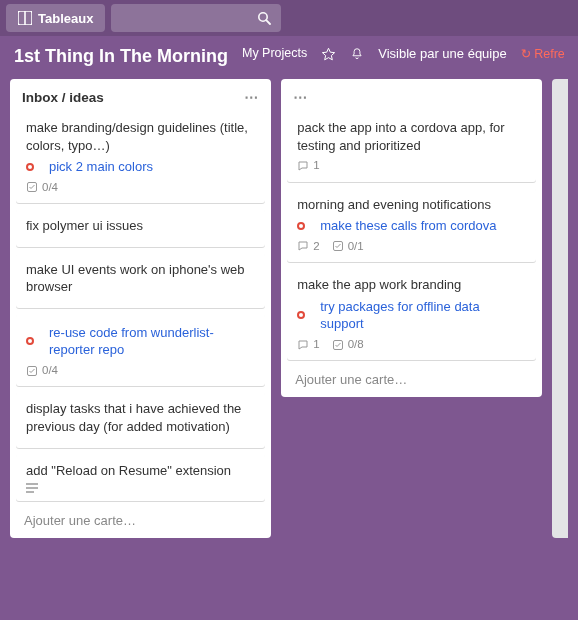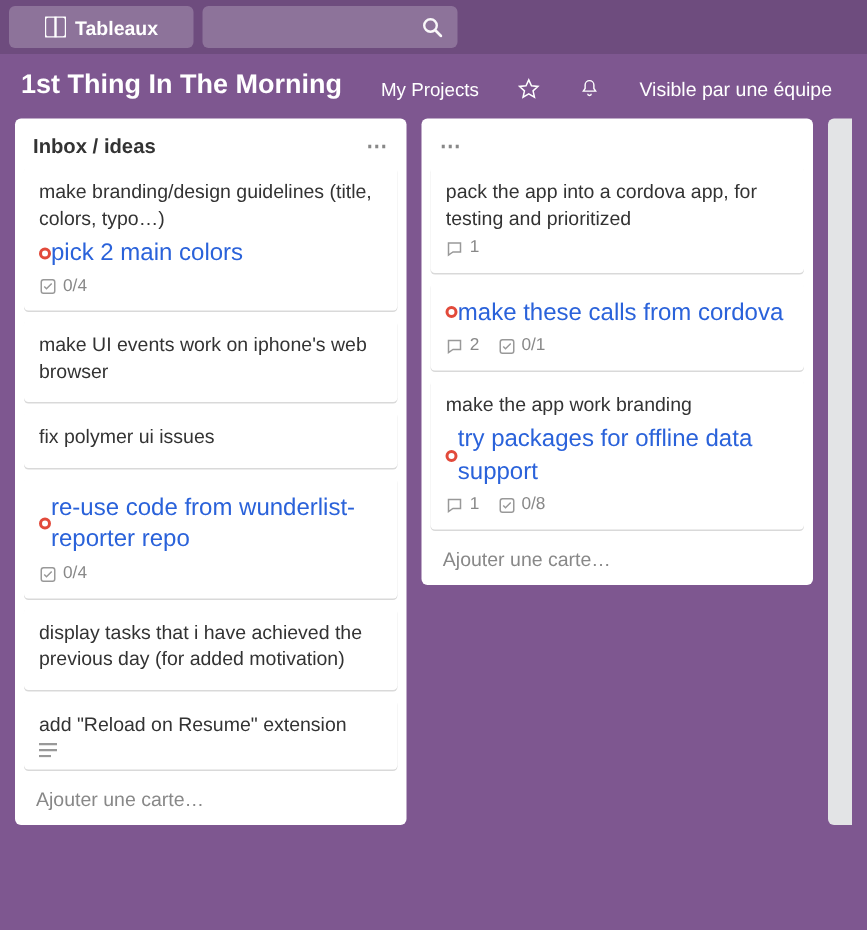--- a/index.html
+++ b/index.html
@@ -19,43 +19,43 @@
     gap: 6px;
     background: rgba(0,0,0,0.12);
   }
   .topbar-btn {
     display: flex;
     align-items: center;
     gap: 6px;
     background: rgba(255,255,255,0.22);
     border-radius: 4px;
     height: 28px;
-    padding: 0 24px;
+    padding: 0 12px;
     font-size: 13px;
     font-weight: 600;
     color: #fff;
     cursor: pointer;
   }
   .boards-icon svg { display:block; }
   .search-box {
     width: 170px;
     height: 28px;
     background: rgba(255,255,255,0.22);
     border-radius: 4px;
     display: flex;
     align-items: center;
     justify-content: flex-end;
     padding-right: 10px;
   }
   .search-box svg { display:block; opacity:0.95; }
 
   .board-header {
     display: flex;
-    align-items: flex-end;
-    gap: 26px;
+    align-items: flex-start;
+    gap: 14px;
     padding: 10px 28px 6px 14px;
     font-size: 13px;
     white-space: nowrap;
   }
   .board-title {
     font-size: 18px;
     font-weight: 800;
   }
   .hdr-link { font-size: 12.5px; cursor:pointer; text-decoration: underline; text-decoration-color: transparent; }
   .hdr-icon { display:inline-flex; align-items:center; justify-content:center; width:16px; height:16px; }
@@ -95,26 +95,26 @@
     box-shadow: 0 1px 0 rgba(0,0,0,0.15);
     padding: 8px 10px;
     margin-bottom: 6px;
     font-size: 13px;
     line-height: 1.35;
     color: #333;
     cursor: pointer;
   }
   .card-title { margin-bottom: 4px; }
   .subtask {
-    font-size: 16px;
+    font-size: 13px;
     color: #2a62da;
     margin: 2px 0 4px 0;
     display:flex;
     align-items:center;
-    gap:0;
+    gap:15px;
   }
   .subtask .bullet {
     width:8px; height:8px; border:2px solid #e24a3b; border-radius:50%;
     display:inline-block; flex:0 0 auto;
   }
   .badges {
     display:flex;
     gap: 12px;
     align-items:center;
     font-size: 11.5px;
@@ -204,25 +204,25 @@
           <svg width="12" height="12" viewBox="0 0 24 24">
               <rect x="3" y="3" width="18" height="18" rx="3" fill="none" stroke="#999" stroke-width="2"></rect>
               <path d="M7 12l3 3 7-7" fill="none" stroke="#999" stroke-width="2"></path>
             </svg>
           <span>0/4</span>
         </span>
       </div>
     </div>
 
     <div class="card">
+      <div class="card-title">fix polymer ui issues</div>
+    </div>
+
+    <div class="card">
       <div class="card-title">make UI events work on iphone's web browser</div>
-    </div>
-
-    <div class="card">
-      <div class="card-title">fix polymer ui issues</div>
     </div>
 
     <div class="card">
       <div class="subtask">
         <span class="bullet"></span>
         <span>re-use code from wunderlist-reporter repo</span>
       </div>
       <div class="badges">
         <span class="badge">
           <svg width="12" height="12" viewBox="0 0 24 24">
@@ -265,20 +265,21 @@
         <span class="badge">
           <svg width="12" height="12" viewBox="0 0 24 24">
               <path d="M4 4h16v12H10l-6 4V4z" fill="none" stroke="#999" stroke-width="2"></path>
             </svg>
           <span>1</span>
         </span>
       </div>
     </div>
 
     <div class="card">
+      <div class="card-title">morning and evening notifications</div>
       <div class="subtask">
         <span class="bullet"></span>
         <span>make these calls from cordova</span>
       </div>
       <div class="badges">
         <span class="badge">
           <svg width="12" height="12" viewBox="0 0 24 24">
               <path d="M4 4h16v12H10l-6 4V4z" fill="none" stroke="#999" stroke-width="2"></path>
             </svg>
           <span>2</span>

